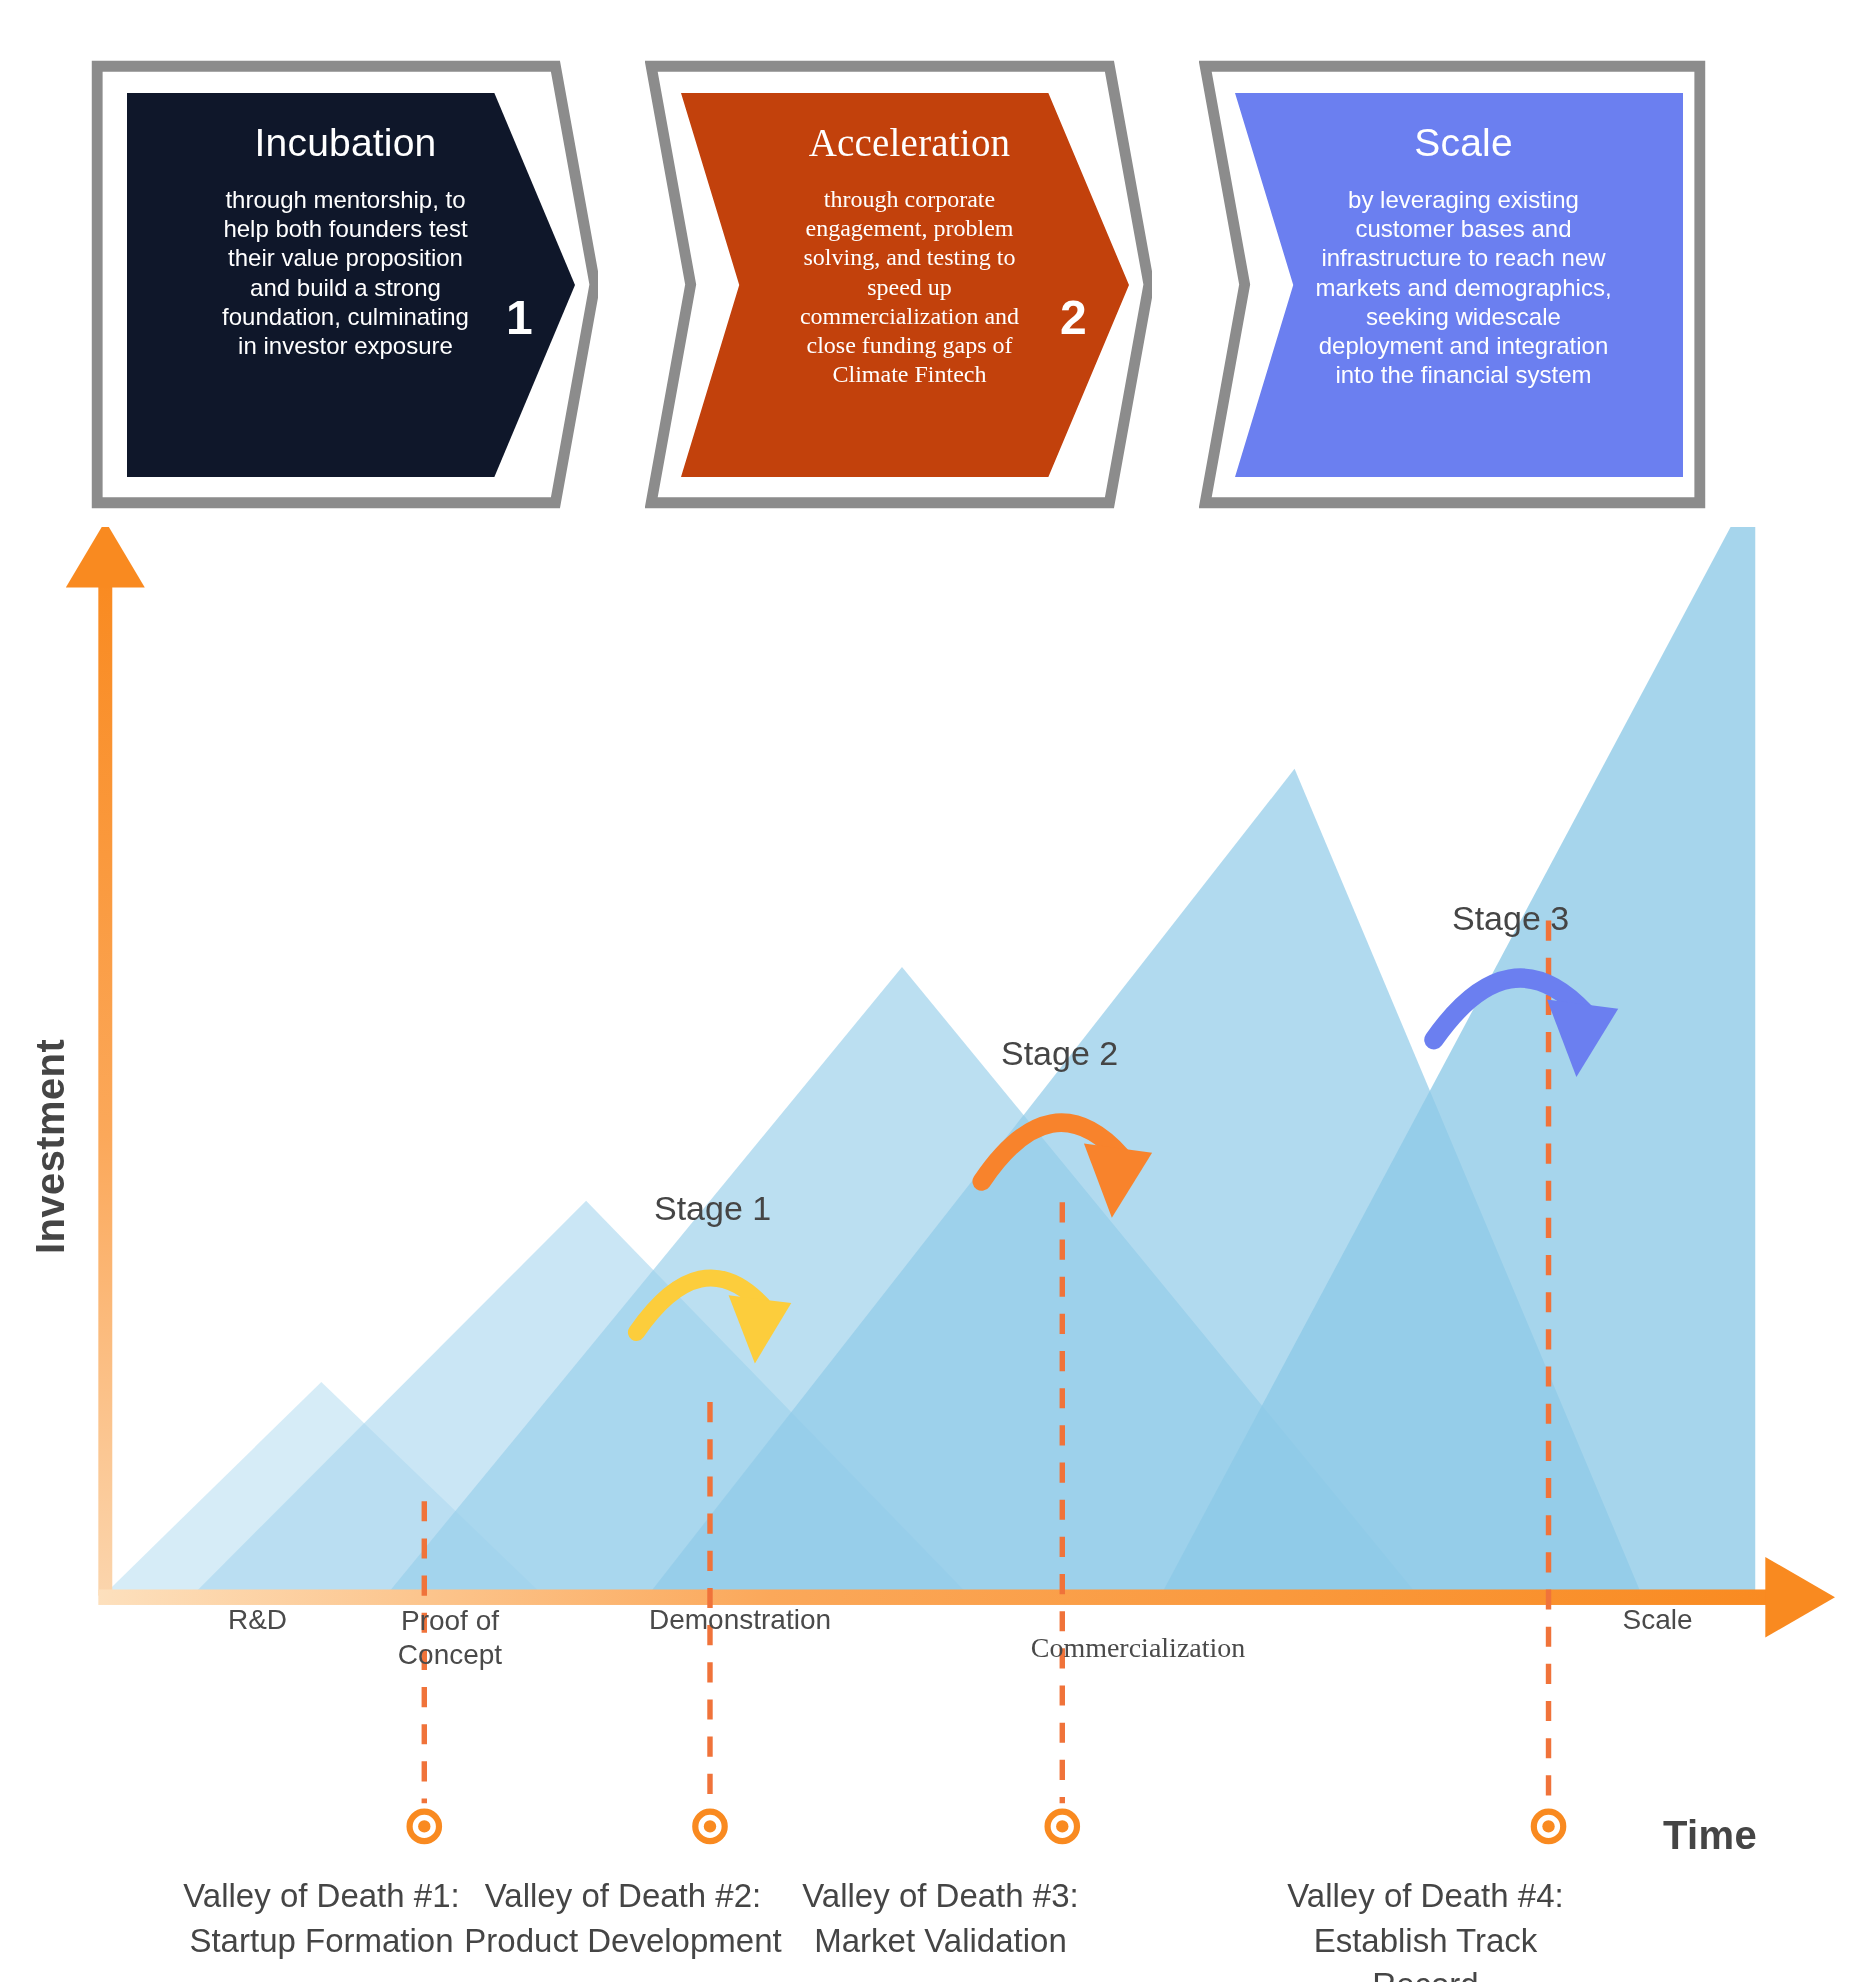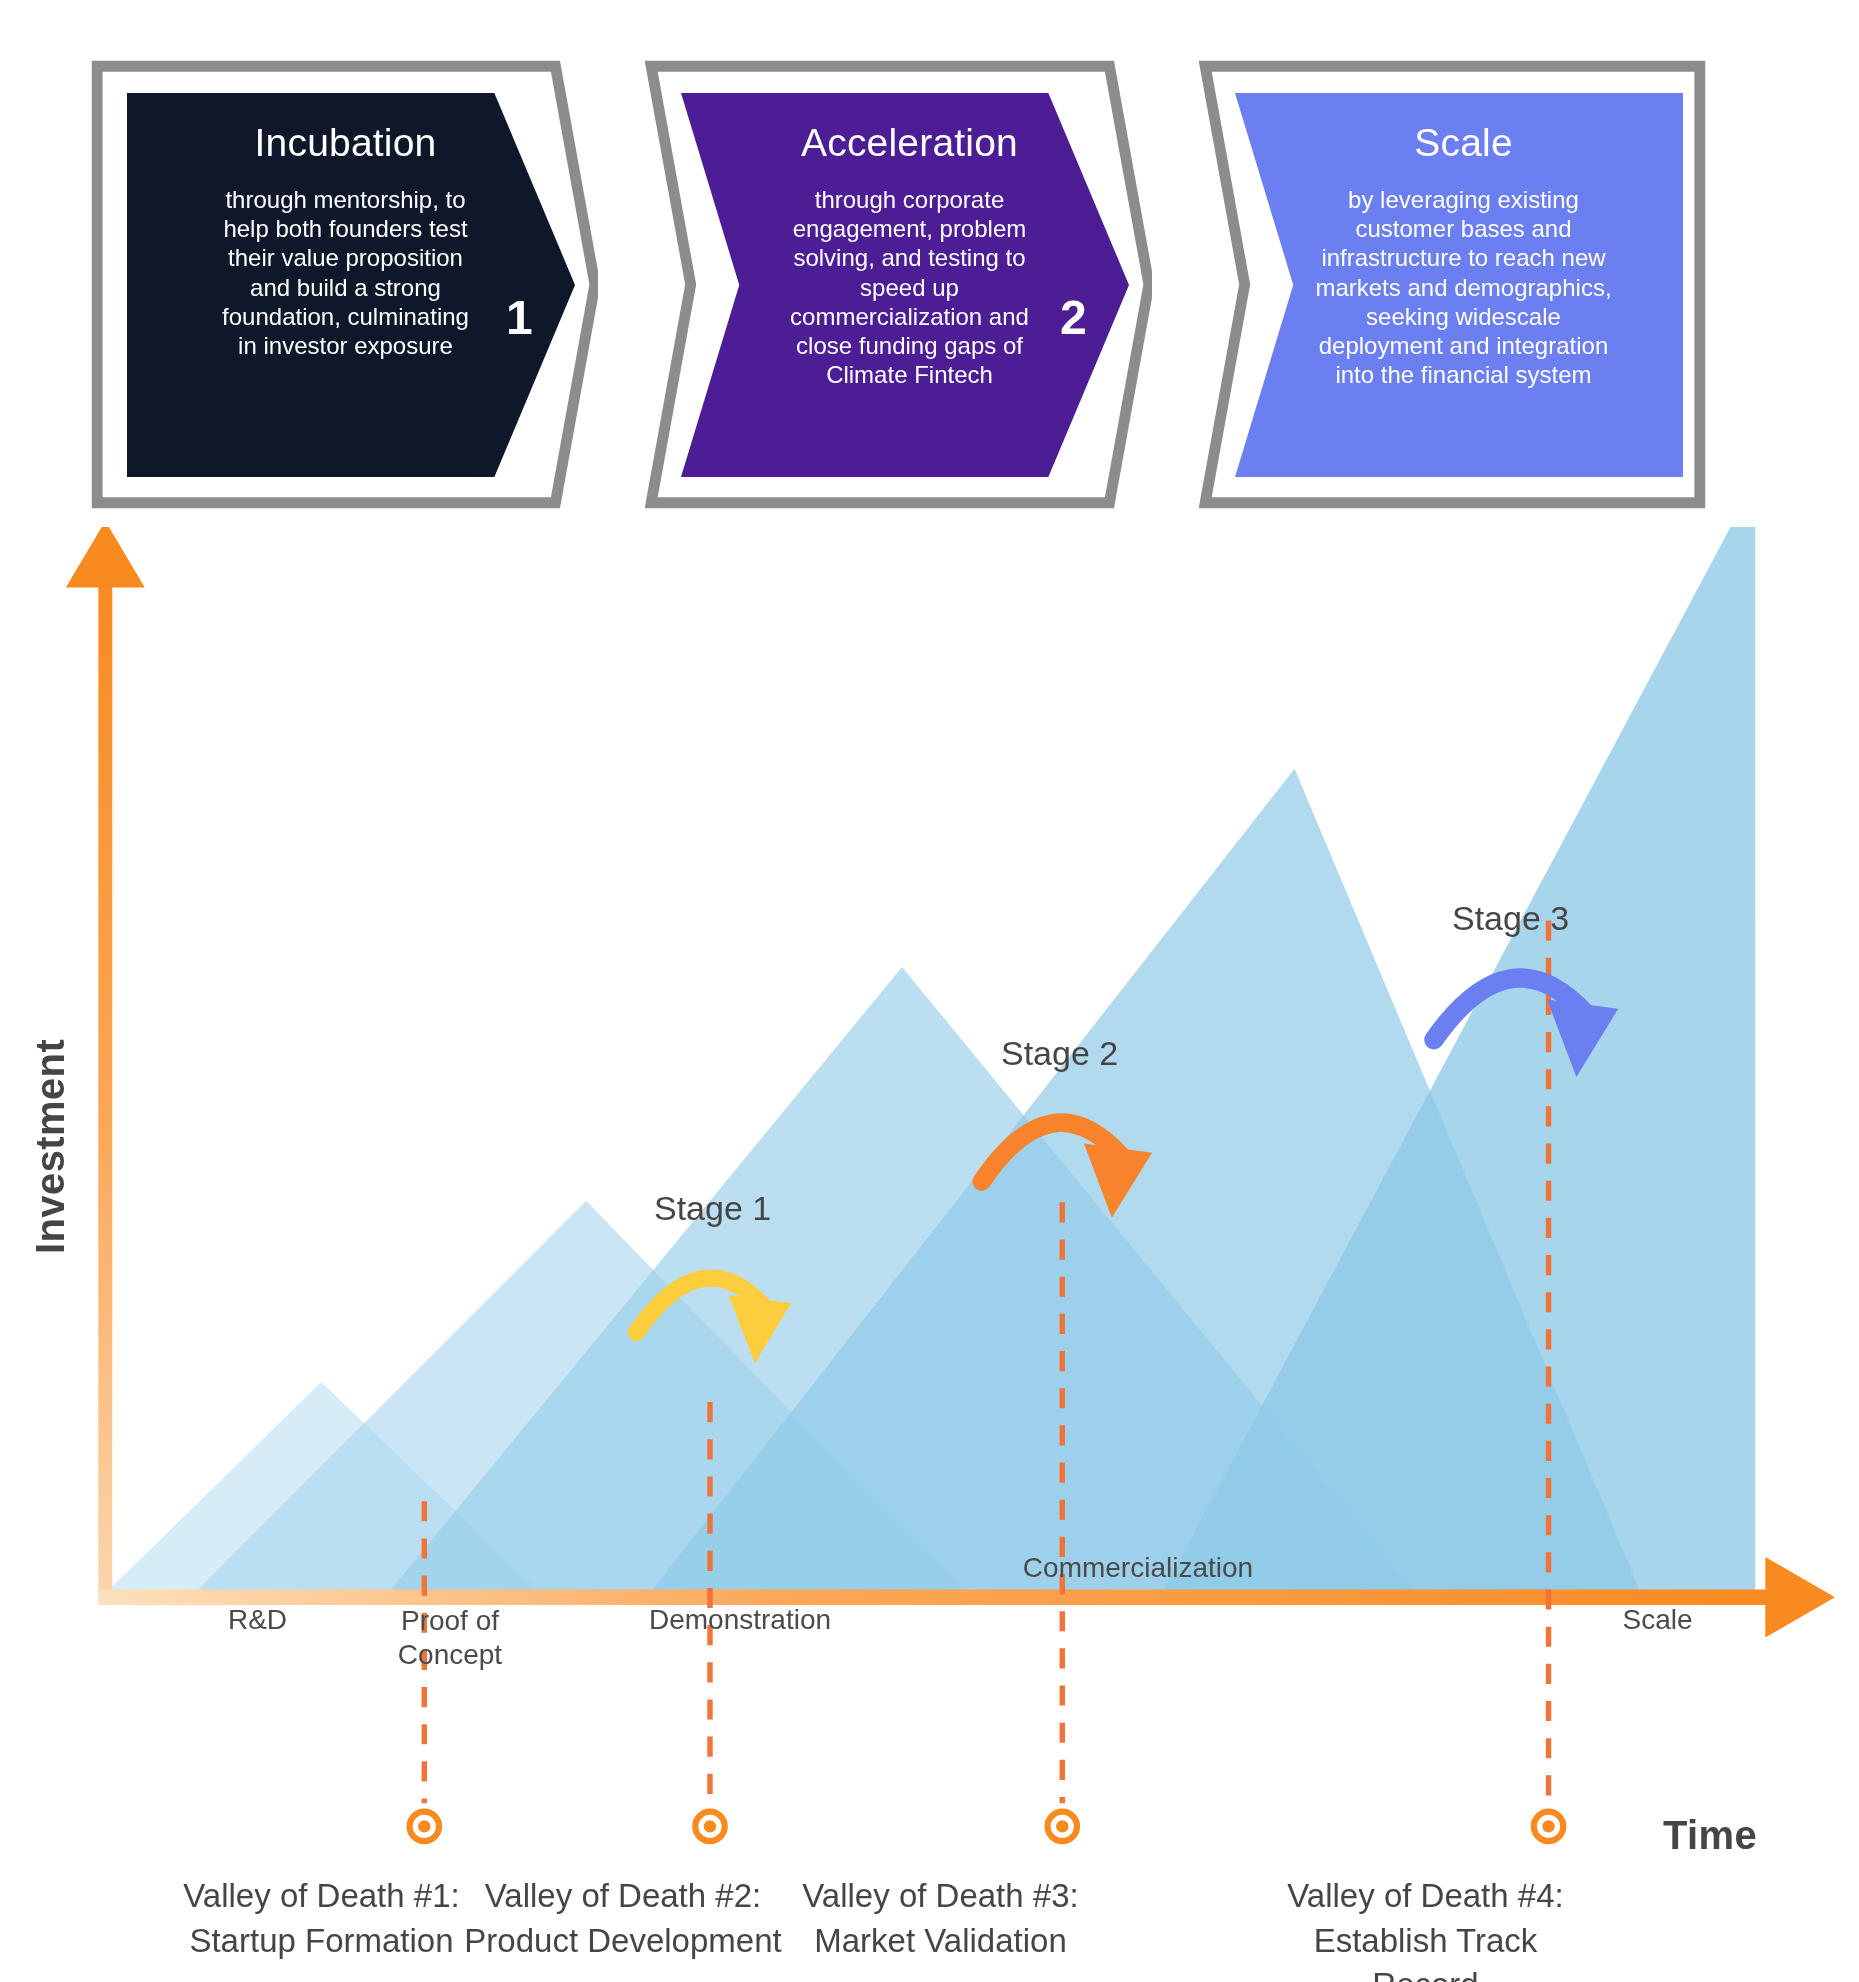--- a/index.html
+++ b/index.html
@@ -35,21 +35,21 @@
   .card-body {
     position: absolute;
     left: 36px; top: 33px;
     width: 448px; height: 384px;
     box-sizing: border-box;
     padding: 29px 48px 23px 37px;
     text-align: center;
     color: #ffffff;
   }
   .card-body.yellow { background: #0f172a; }
-  .card-body.orange { background: #4c1d95; }
+  .card-body.orange { background: #c2410c; font-family: Liberation Serif, serif; }
   .card-body.blue   { background: #6b7ff0; }
 
   
   .card-body.shape-start {
     clip-path: polygon(0 0, 82% 0, 100% 50%, 82% 100%, 0 100%);
   }
   .card-body.shape-mid {
     clip-path: polygon(0 0, 82% 0, 100% 50%, 82% 100%, 0 100%, 13% 50%);
   }
   .card-body.shape-end {
@@ -121,21 +121,21 @@
     position: absolute;
     color: #4a4a4a;
     font-size: 28px;
     line-height: 1.2;
     text-align: center;
     white-space: pre-line;
   }
   #phase-0 { left: 180px; top: 1076px; width: 155px; }
   #phase-1 { left: 361px; top: 1039px; width: 178px; margin-top: 38px; }
   #phase-2 { left: 612px; top: 1076px; width: 256px; }
-  #phase-3 { left: 964px; top: 1024px; width: 348px; }
+  #phase-3 { left: 964px; top: 1104px; width: 348px; font-family: Liberation Serif, serif; }
   #phase-4 { left: 1580px; top: 1076px; width: 155px; }
 
   .valley-label {
     position: absolute;
     color: #454545;
     font-size: 33px;
     line-height: 1.35;
     text-align: center;
     white-space: pre-line;
   }

